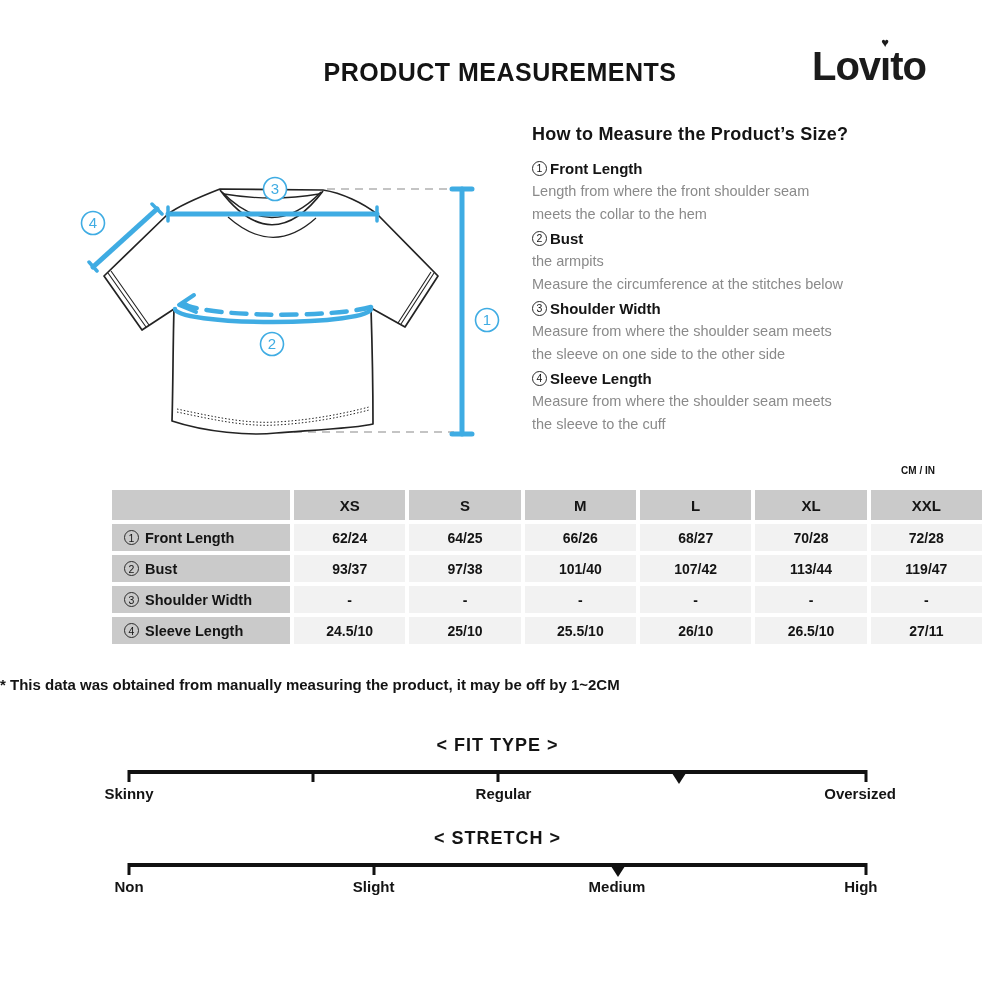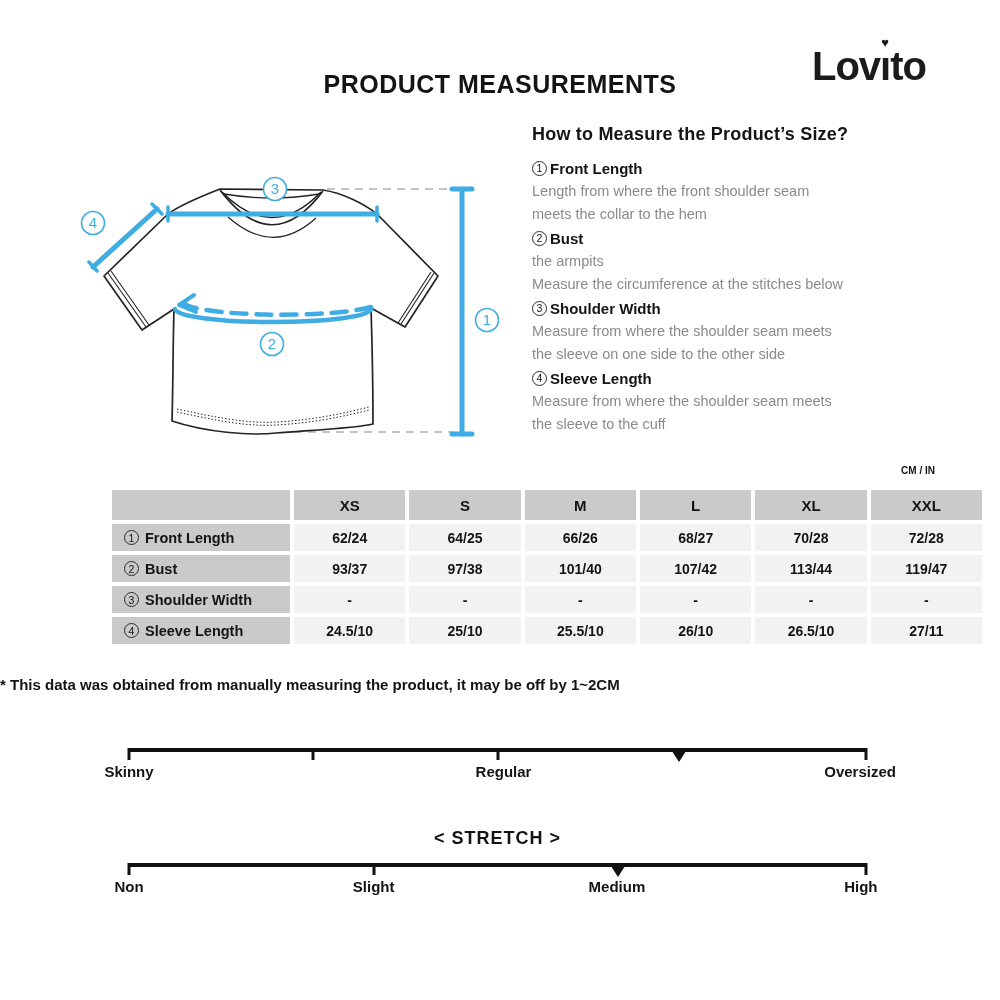--- a/index.html
+++ b/index.html
@@ -8,21 +8,21 @@
     --td-bg:#f2f2f2;
     --desc:#8a8a8a;
     --ink:#141414;
   }
   html,body{margin:0;padding:0;background:#fff;}
   .page{position:relative;width:1000px;height:1000px;background:#fff;overflow:hidden;
         font-family:"Liberation Sans", sans-serif;color:var(--ink);}
 
   
   .main-title{position:absolute;left:0;right:0;top:58px;text-align:center;
-              font-size:25px;font-weight:700;letter-spacing:.5px;margin:12px;}
+              font-size:25px;font-weight:700;letter-spacing:.5px;margin:0;}
   .logo{position:absolute;right:74px;top:44px;font-size:40px;font-weight:700;
         letter-spacing:-1px;color:#1b1b1b;}
   .logo .i-wrap{position:relative;display:inline-block;}
   .logo .heart{position:absolute;left:50%;transform:translateX(-50%);top:-9px;
                font-size:13px;letter-spacing:0;}
 
   
   .diagram{position:absolute;left:60px;top:140px;}
 
   
@@ -204,20 +204,21 @@
       <div class="t-val">25/10</div>
       <div class="t-val">25.5/10</div>
       <div class="t-val">26/10</div>
       <div class="t-val">26.5/10</div>
       <div class="t-val">27/11</div>
     </div>
 
   <div class="footnote">* This data was obtained from manually measuring the product, it may be off by 1~2CM</div>
 
   <div class="slider-block" style="top:735px">
+    <div class="slider-title">&lt; FIT TYPE &gt;</div>
     <div class="track">
         <div class="tick" style="left: 0%;"></div>
         <div class="tick" style="left: 25%;"></div>
         <div class="tick" style="left: 50%;"></div>
         <div class="tick" style="left: 100%;"></div>
         <div class="marker" style="left: 74.6%;"></div>
       </div>
     <div class="sl-labels">
         <span class="sl-label" style="left: 0%;">Skinny</span>
         <span class="sl-label" style="left: 50%; padding-left: 12px;">Regular</span>

